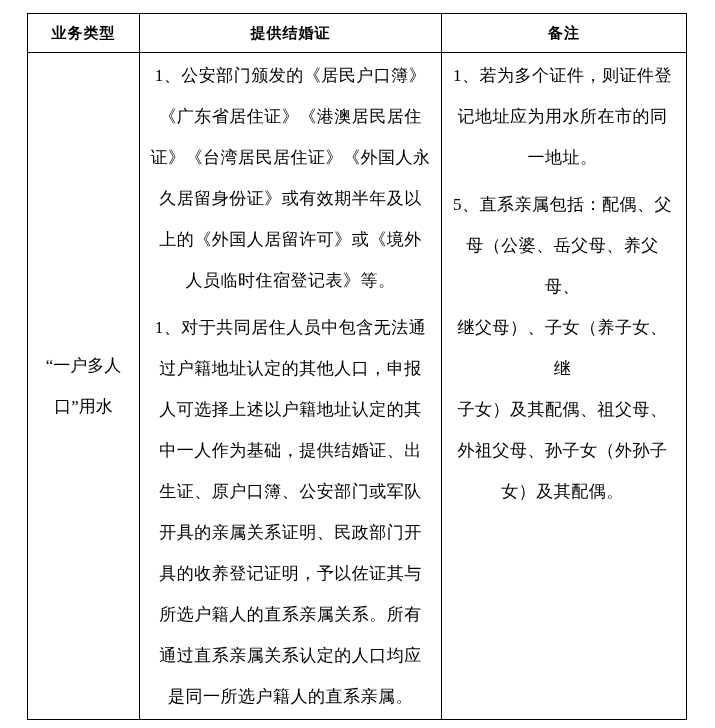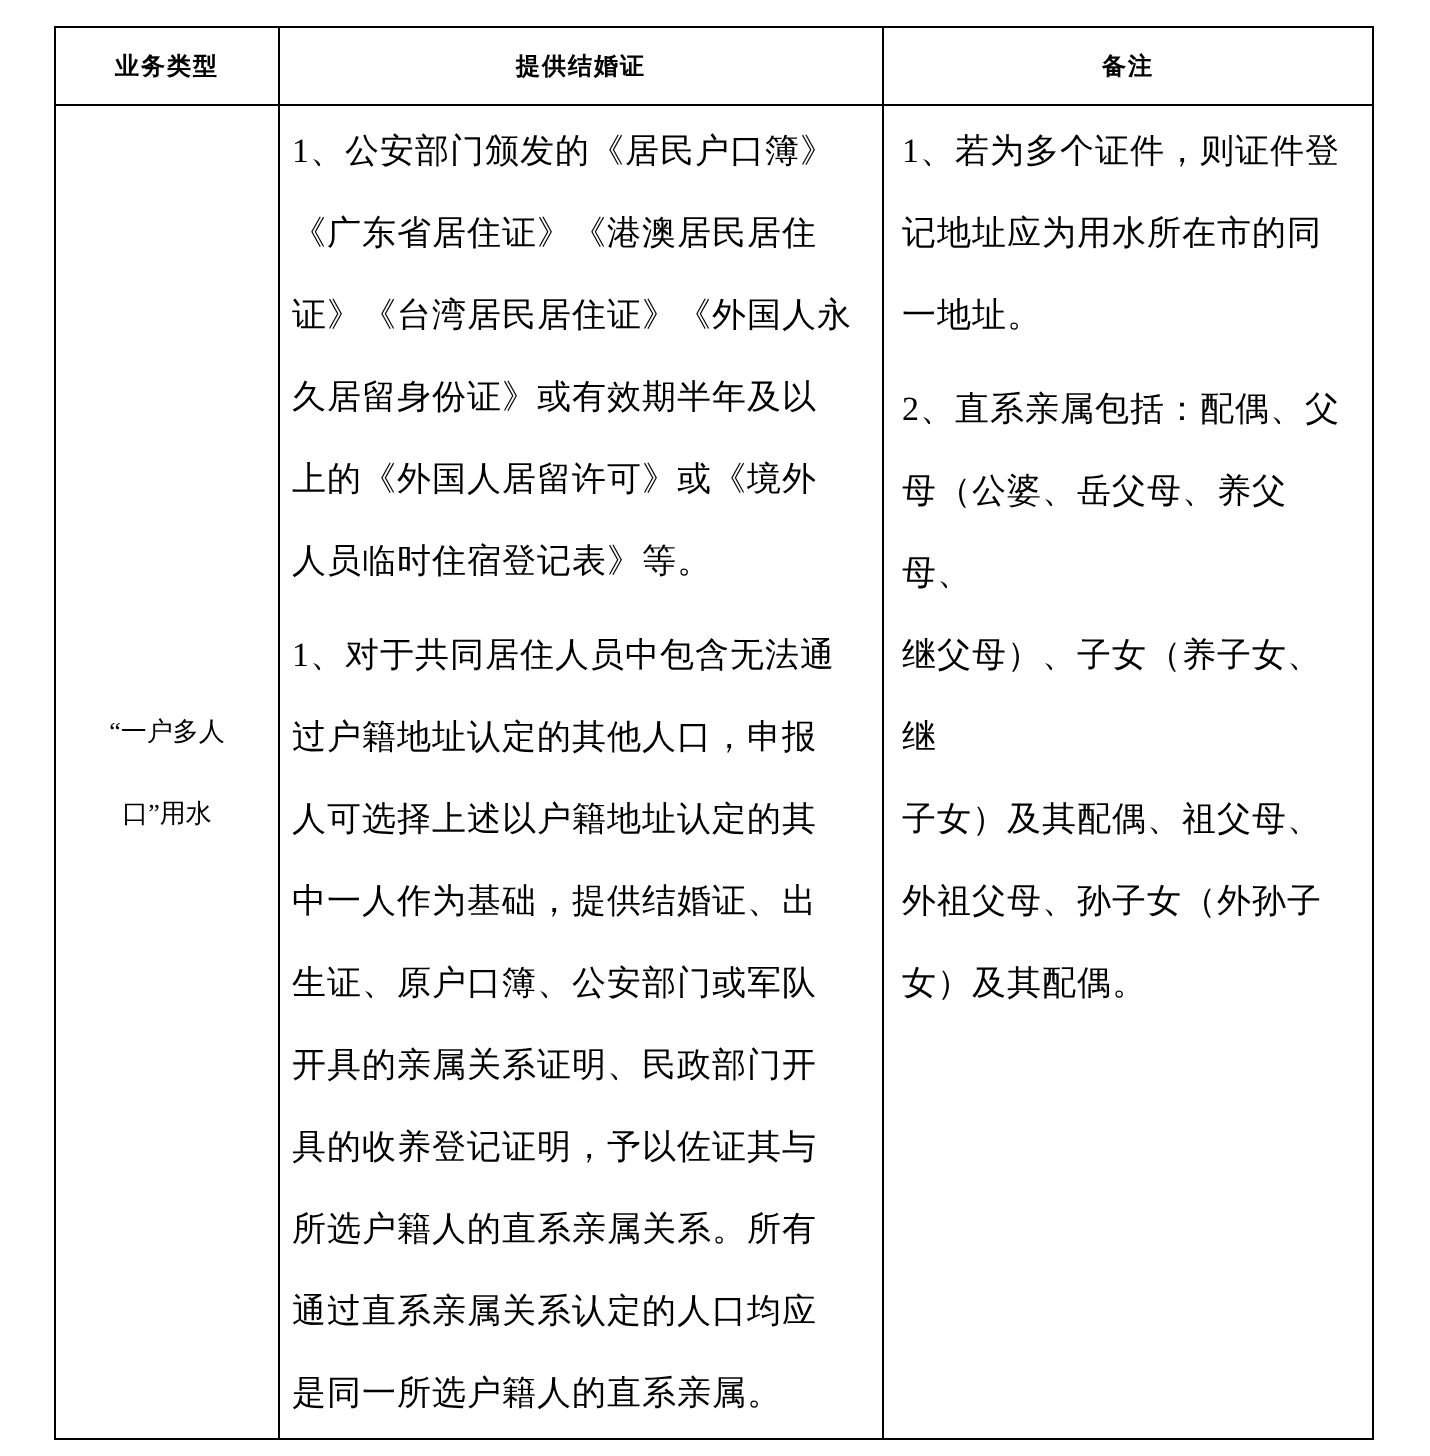--- a/index.html
+++ b/index.html
@@ -27,50 +27,50 @@
     table-layout: fixed;
   }
   .doc-table th, .doc-table td {
     border: 1.5px solid #000000;
     background: #ffffff;
   }
   .doc-table th {
     height: 38px;
     font-family: "Liberation Sans", "DejaVu Sans", sans-serif;
     font-weight: bold;
-    font-size: 12px;
+    font-size: 15px;
     text-align: center;
     vertical-align: middle;
     letter-spacing: 1px;
     padding: 0;
   }
   .col-type    { width: 112px; }
   .col-materials { width: 302px; }
   .col-remarks { width: 245px; }
 
   td.cell-type {
     text-align: center;
     vertical-align: middle;
-    font-size: 13px;
+    font-size: 17px;
     line-height: 41px;
     white-space: pre-line;
     padding: 0 6px;
   }
   td.cell-materials, td.cell-remarks {
     vertical-align: top;
     padding: 2px 6px 2px 6px;
   }
   td.cell-remarks { padding-left: 9px; padding-right: 12px; margin-top: 48px; }
   .cell-materials p, .cell-remarks p {
     margin: 0;
     font-size: 17px;
     line-height: 41px;
     letter-spacing: 0.5px;
     white-space: pre-line;
-    text-align: left;
+    text-align: center;
   }
   .cell-materials p.para2, .cell-remarks p.para2 {
     margin-top: 6px;
   }
 </style>
 </head>
 <body>
 
 <div class="page">
   <table class="doc-table">
@@ -105,21 +105,21 @@
 开具的亲属关系证明、民政部门开
 具的收养登记证明，予以佐证其与
 所选户籍人的直系亲属关系。所有
 通过直系亲属关系认定的人口均应
 是同一所选户籍人的直系亲属。</p>
         </td>
         <td class="cell-remarks">
           <p>1、若为多个证件，则证件登
 记地址应为用水所在市的同
 一地址。</p>
-          <p class="para2">2、直系亲属包括：配偶、父
+          <p class="para2">5、直系亲属包括：配偶、父
 母（公婆、岳父母、养父母、
 继父母）、子女（养子女、继
 子女）及其配偶、祖父母、
 外祖父母、孙子女（外孙子
 女）及其配偶。</p>
         </td>
       </tr>
     </tbody>
   </table>
 </div>

